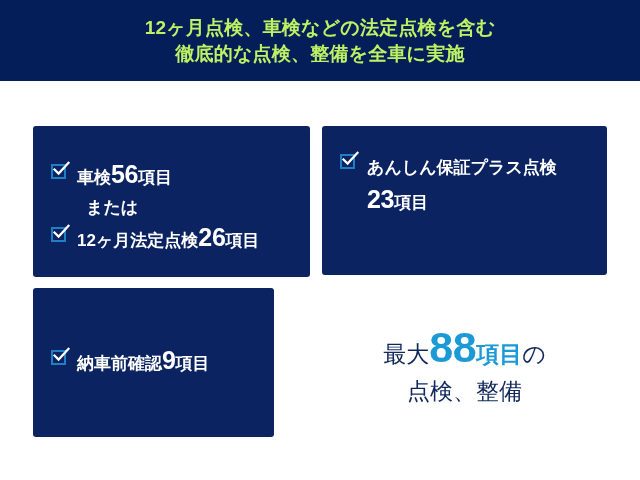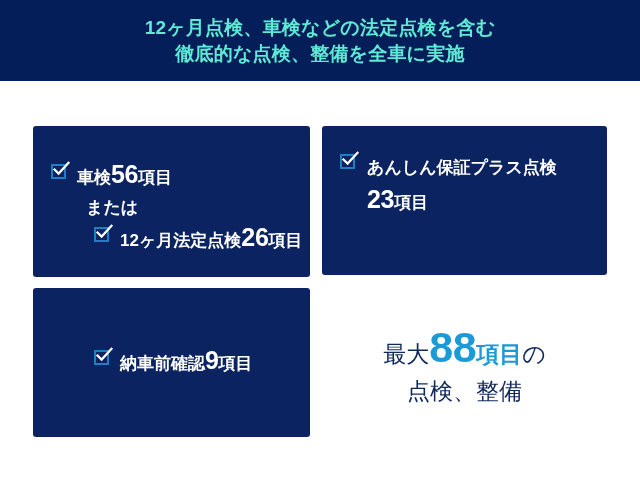--- a/index.html
+++ b/index.html
@@ -31,21 +31,21 @@
     width: 640px;
     height: 81px;
     background: #041e5a;
     display: flex;
     flex-direction: column;
     align-items: center;
     justify-content: center;
     box-sizing: border-box;
   }
   .header-line {
-    color: #5eead4;
+    color: #bef264;
     font-size: 19px;
     font-weight: bold;
     line-height: 26px;
     letter-spacing: 0.2px;
     white-space: nowrap;
   }
 
   
   .card {
     position: absolute;
@@ -61,21 +61,21 @@
   }
   #card-warranty {
     left: 322px;
     top: 126px;
     width: 285px;
     height: 149px;
   }
   #card-predelivery {
     left: 33px;
     top: 288px;
-    width: 277px;
+    width: 241px;
     height: 149px;
   }
 
   
   .checkbox {
     position: relative;
     display: inline-block;
     width: 17px;
     height: 17px;
     flex: 0 0 17px;
@@ -114,21 +114,21 @@
   #inspection-rows {
     left: 18px;
     top: 36px;
     right: 10px;
   }
   .row {
     display: flex;
     align-items: flex-start;
     margin-bottom: 5px;
   }
-  .row:last-child { margin-bottom: 0; margin-left: 43px; }
+  .row:last-child { margin-bottom: 0; }
   .row .label {
     margin-left: 9px;
     font-size: 17px;
     font-weight: bold;
     line-height: 25px;
     white-space: nowrap;
   }
   .row.indent .label {
     margin-left: 35px;
   }

